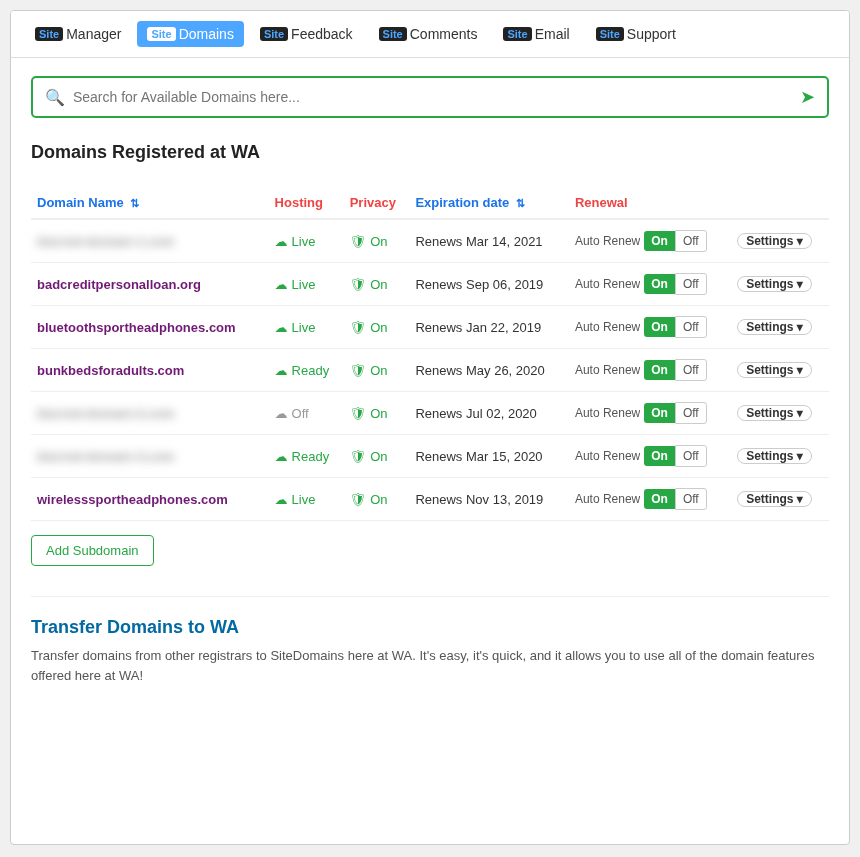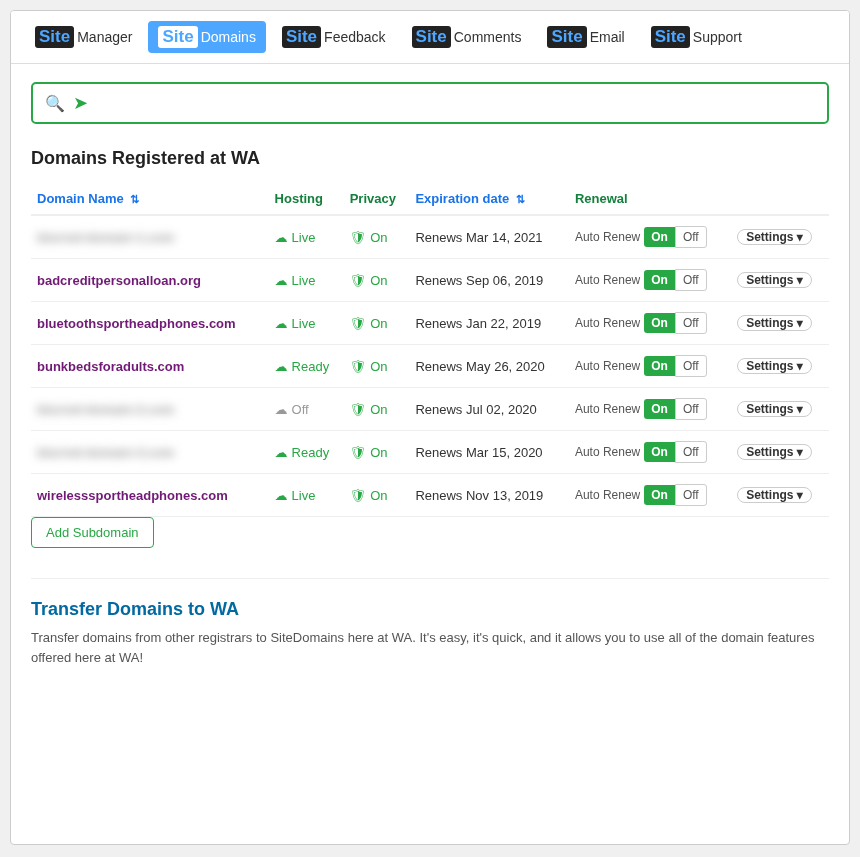--- a/index.html
+++ b/index.html
@@ -37,21 +37,21 @@
       border-radius: 4px;
       cursor: pointer;
       font-size: 14px;
       color: #333;
       text-decoration: none;
       white-space: nowrap;
     }
     .nav-item .site-badge {
       background: #222;
       color: #fff;
-      font-size: 17px;
+      font-size: 11px;
       font-weight: bold;
       border-radius: 3px;
       padding: 1px 4px;
       margin-right: 3px;
     }
     .nav-item .site-badge .site-blue {
       color: #4da6ff;
     }
     .nav-item.active {
       background: #4da6ff;
@@ -110,36 +110,36 @@
       cursor: pointer;
       white-space: nowrap;
       display: flex;
       align-items: center;
       gap: 6px;
     }
     
     .section-title {
       font-size: 18px;
       font-weight: 600;
-      margin-bottom: 14px;
+      margin-bottom: 24px;
       color: #222;
     }
     
     .domains-table {
       width: 100%;
       border-collapse: collapse;
     }
     .domains-table thead tr {
       border-bottom: 2px solid #eee;
     }
     .domains-table th {
       padding: 8px 6px;
       font-weight: 600;
       font-size: 13px;
-      color: #15803d;
+      color: #ef4444;
       text-align: left;
     }
     .domains-table th.sortable {
       color: #1a73e8;
       cursor: pointer;
     }
     .domains-table th.sortable .sort-arrows {
       font-size: 11px;
       margin-left: 3px;
     }
@@ -239,20 +239,21 @@
     }
     
     .add-subdomain-btn {
       background: #fff;
       color: #28a745;
       border: 1px solid #28a745;
       border-radius: 4px;
       padding: 7px 14px;
       font-size: 13px;
       cursor: pointer;
+      margin-top: 14px;
       margin-bottom: 30px;
     }
     
     .transfer-section {
       border-top: 1px solid #eee;
       padding-top: 20px;
     }
     .transfer-title {
       font-size: 18px;
       font-weight: 600;
@@ -305,20 +306,21 @@
       <span>Support</span>
     </div>
   </nav>
 
   <div class="main-content">
 
     
     <div class="search-cart-row">
       <div class="search-box">
         <span class="search-icon-wrap">🔍</span>
+        <input class="search-input" type="text" placeholder="Search for Available Domains here..." style="">
         <span class="search-submit-icon">➤</span>
       </div>
     </div>
 
     
     <div class="section-title">Domains Registered at WA</div>
 
     
     <table class="domains-table">
       <thead>

